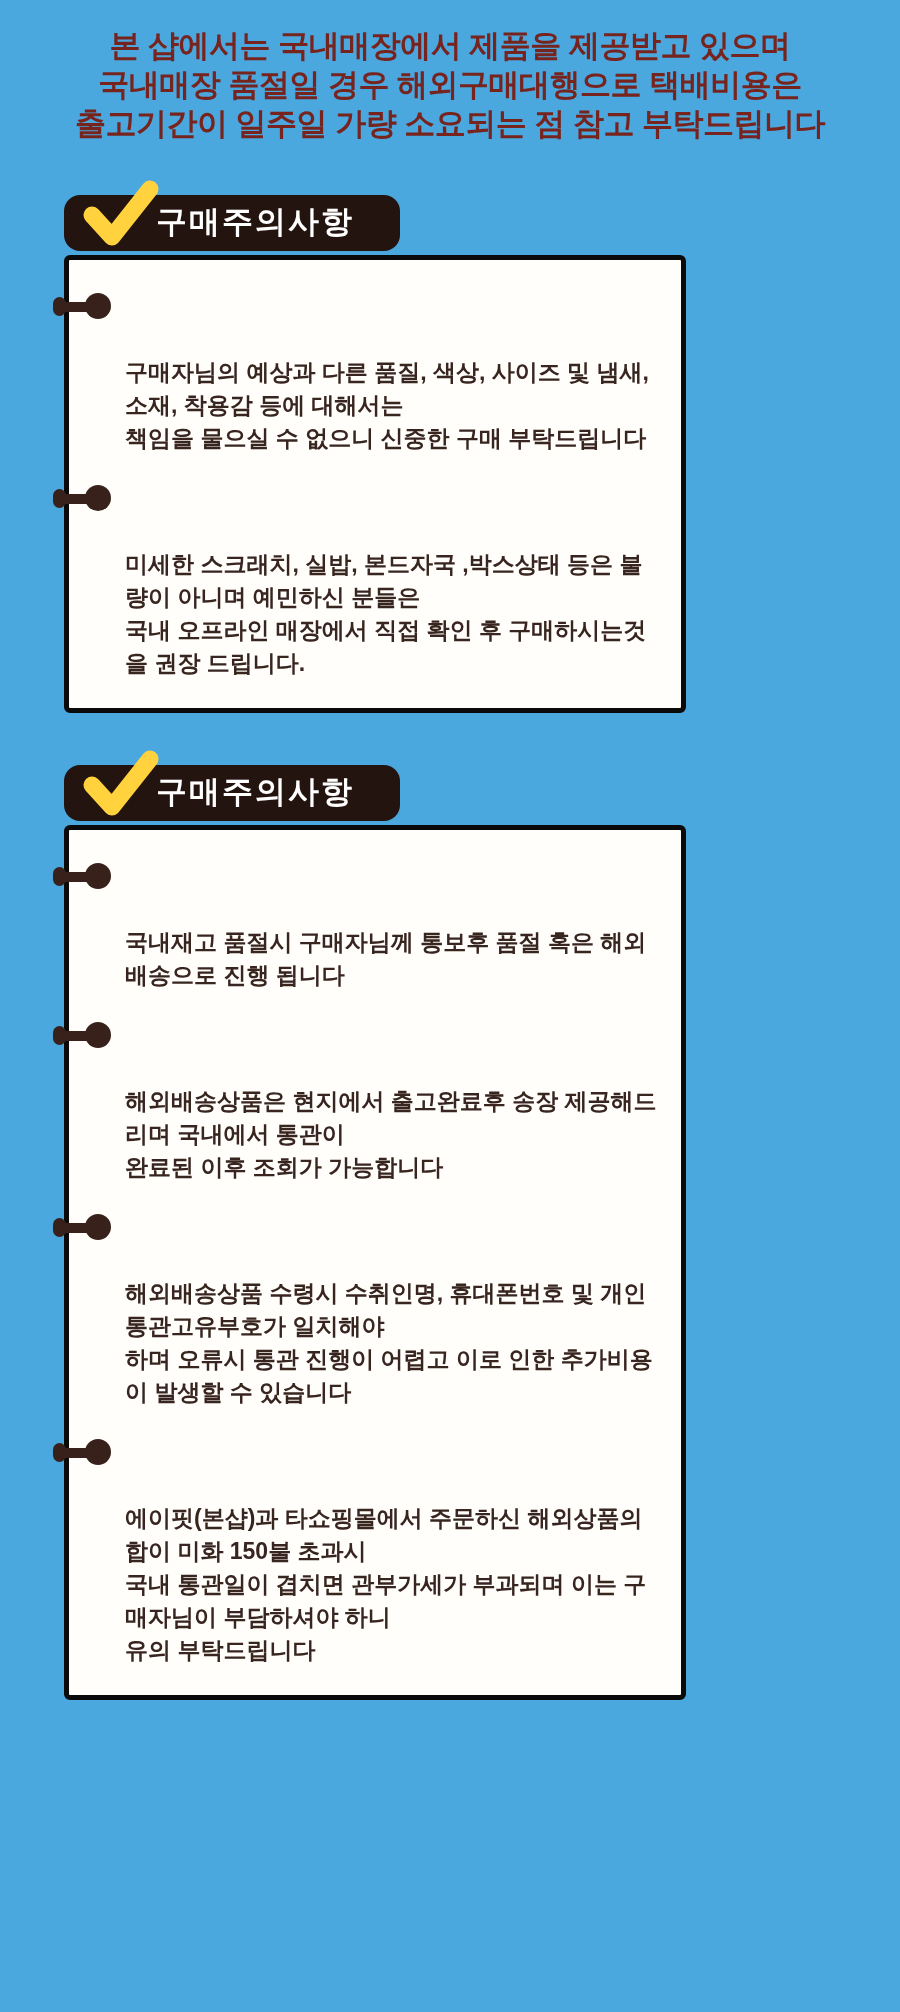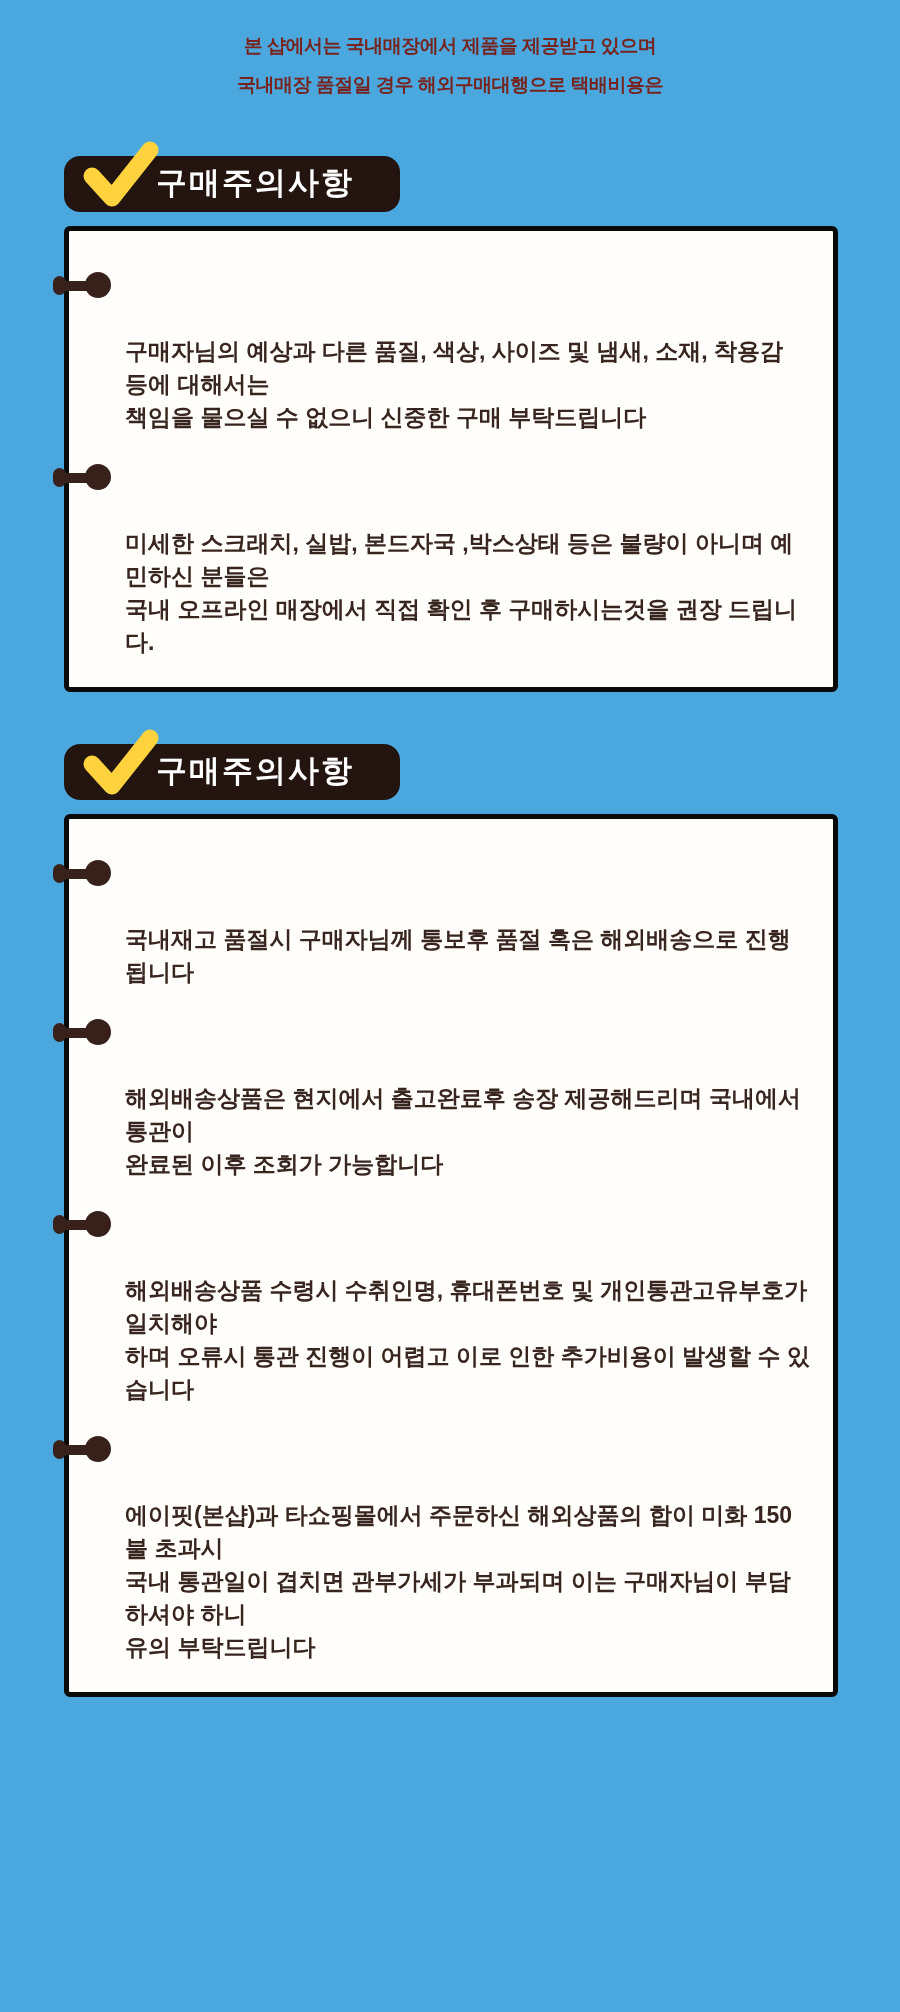--- a/index.html
+++ b/index.html
@@ -23,27 +23,27 @@
   .page{
     width:900px;
     min-height:2012px;
     padding:26px 0 50px 0;
     background:var(--color-background);
   }
   
   .shop-header{
     text-align:center;
     color:var(--color-header_text);
-    font-size:19px;
+    font-size:31px;
     line-height:39px;
     font-weight:800;
     letter-spacing:-0.5px;
   }
   
-  .section{ margin-left:64px; width:774px; }
+  .section{ margin-left:64px; width:622px; }
   .badge{
     position:relative;
     display:inline-flex;
     align-items:center;
     margin-top:52px;
     min-height:52px;
     background:var(--color-badge_bg);
     border-radius:16px;
     padding:6px 46px 8px 92px;
   }
@@ -54,25 +54,25 @@
     pointer-events:none;
   }
   .badge .title{
     color:var(--color-badge_text);
     font-size:31px;
     font-weight:800;
     letter-spacing:2px;
     white-space:nowrap;
   }
   .notice-box{
-    margin-top:14px;
+    margin-top:4px;
     background:var(--color-box_bg);
     border:5px solid var(--color-box_border);
     border-radius:6px;
-    padding:38px 22px 24px 56px;
+    padding:30px 22px 24px 56px;
     position:relative;
   }
   .notice-item{
     position:relative;
     color:var(--color-body_text);
     font-size:23px;
     line-height:33px;
     font-weight:700;
     white-space:pre-line;
     margin-bottom:27px;
@@ -106,20 +106,21 @@
   }
 </style>
 </head>
 <body>
 
 <div class="page">
 
   <div class="shop-header">
     <div>본 샵에서는 국내매장에서 제품을 제공받고 있으며</div>
     <div>국내매장 품절일 경우 해외구매대행으로 택배비용은</div>
+    <div>출고기간이 일주일 가량 소요되는 점 참고 부탁드립니다</div>
   </div>
 
   <div id="sections-mount">
   <div class="section">
     <div class="badge">
       <svg class="check" viewBox="0 0 80 72" aria-hidden="true">
         <polyline points="10,38 30,60 68,12" fill="none" stroke="var(--color-check)" stroke-width="17" stroke-linecap="round" stroke-linejoin="round"></polyline>
       </svg>
       <span class="title">구매주의사항</span>
     </div>

